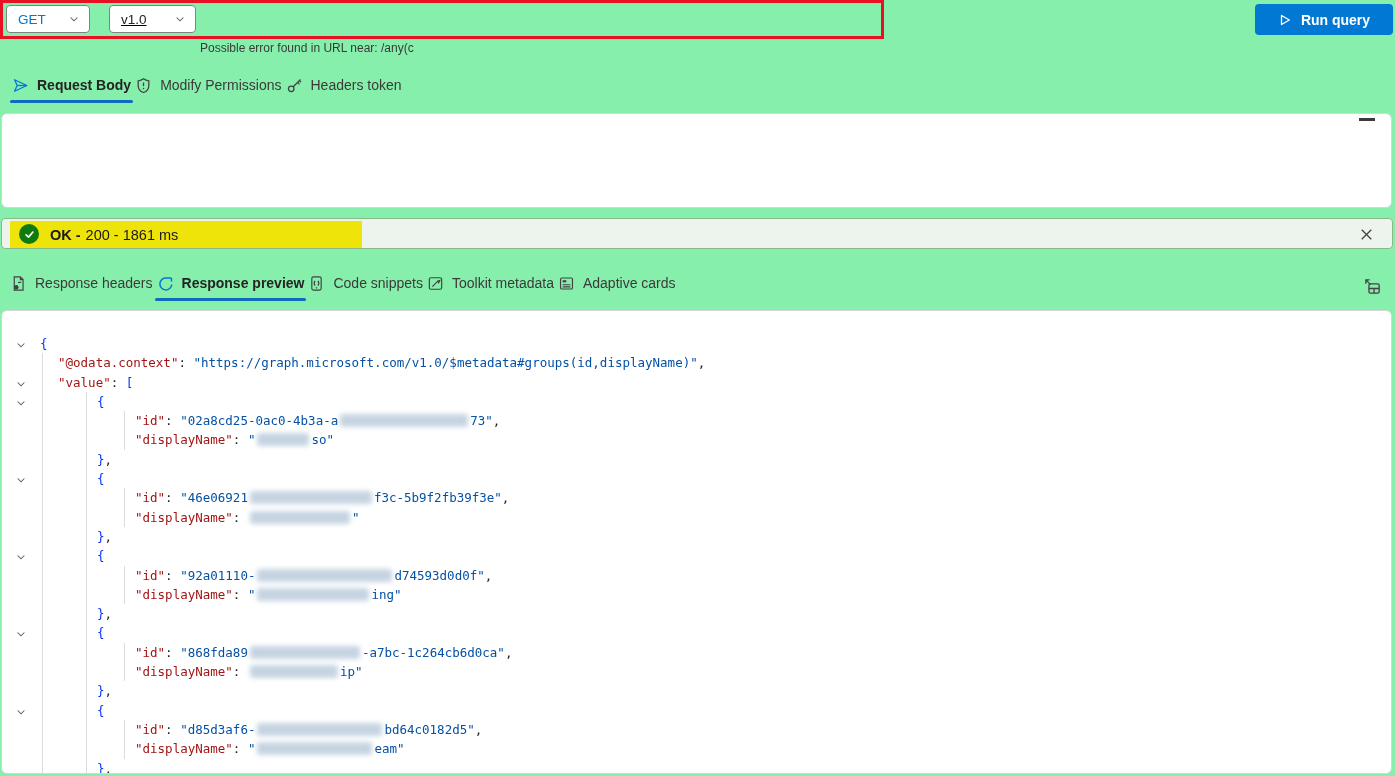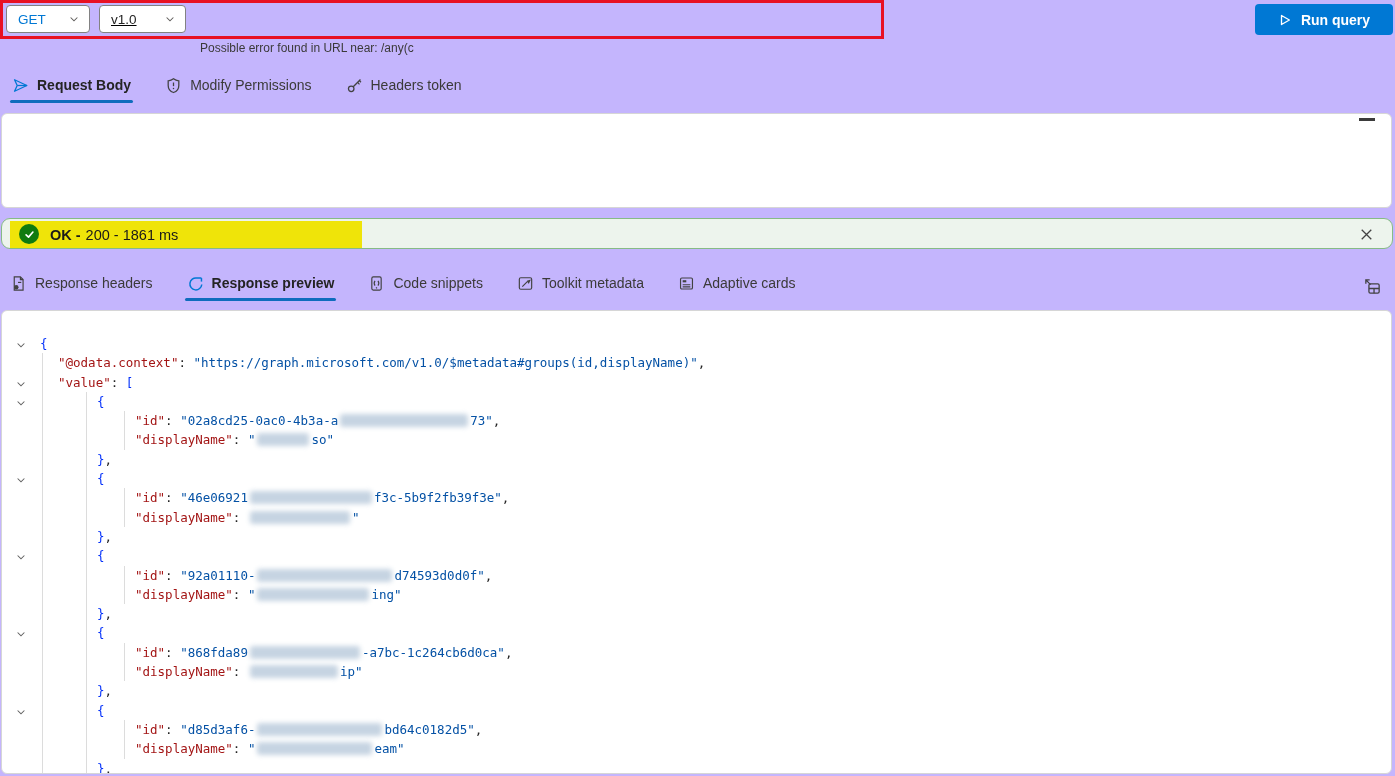--- a/index.html
+++ b/index.html
@@ -1,52 +1,52 @@
 <!DOCTYPE html>
 <html><head>
 <meta charset="utf-8">
 <style>
   html,body{margin:0;padding:0;background:#fff;}
   body{width:1395px;height:776px;overflow:hidden;font-family:"Liberation Sans",sans-serif;-webkit-font-smoothing:antialiased;}
-  #app{position:relative;width:1395px;height:776px;background:#c4b5fd;}
+  #app{position:relative;width:1395px;height:776px;background:#86efac;}
 
   
   .annotation-red{position:absolute;left:0;top:0;width:878px;height:33px;border:3px solid #e81123;z-index:30;pointer-events:none;}
   .combo{position:absolute;top:5px;height:28px;border:1px solid #828282;border-radius:4px;background:#fff;display:flex;align-items:center;justify-content:space-between;padding:0 9px 0 11px;box-sizing:border-box;cursor:pointer;z-index:10;}
   .combo .icon{color:#605e5c;}
   #method-combo{left:6px;width:84px;}
   #method-combo .combo-label{color:#0078d4;font-size:13.5px;}
-  #version-combo{left:99px;width:87px;text-decoration:underline;}
+  #version-combo{left:109px;width:87px;text-decoration:underline;}
   #version-combo .combo-label{color:#242424;font-size:13.5px;}
   .url-box{position:absolute;left:194px;top:5px;width:1053px;height:28px;border:1px solid #8a8886;border-radius:4px;box-sizing:border-box;background:#fff;z-index:10;}
   .url-box input{position:absolute;left:11px;top:1px;width:940px;height:24px;border:none;outline:none;font-family:"Liberation Sans",sans-serif;font-size:13.5px;color:#242424;background:transparent;padding:0;}
   .url-icon-btn{position:absolute;top:4px;width:20px;height:20px;color:#424242;background:none;border:none;padding:0;cursor:pointer;}
   #url-doc-btn{right:58px;}
   #url-share-btn{right:14px;}
   .run-btn{position:absolute;left:1255px;top:4px;width:138px;height:31px;background:#0078d4;border:none;border-radius:4px;color:#fff;font-family:"Liberation Sans",sans-serif;font-size:14px;font-weight:700;display:flex;align-items:center;justify-content:center;gap:9px;cursor:pointer;z-index:10;}
   .run-btn .icon{color:#fff;}
   .error-hint{position:absolute;left:200px;top:41px;font-size:12px;color:#3b3a39;z-index:10;}
 
   
-  .tabs-row{position:absolute;display:flex;gap:30px;align-items:stretch;height:32px;}
+  .tabs-row{position:absolute;display:flex;align-items:stretch;height:32px;}
   #request-tabs{left:10px;top:69px;}
   #response-tabs{left:8px;top:267px;}
   .tab{position:relative;display:flex;align-items:center;gap:8px;padding:0 2px;cursor:pointer;}
   .tab .icon{color:#424242;display:inline-flex;}
   .tab.selected .icon{color:#0078d4;}
   .tab-label{font-size:14px;color:#3b3a39;white-space:nowrap;}
   .tab.selected .tab-label{font-weight:700;color:#242424;}
   .tab.selected::after{content:"";position:absolute;left:0;right:0;bottom:-2px;height:3px;border-radius:2px;background:#0f6cbd;}
 
   
   .request-panel{position:absolute;left:1px;top:113px;width:1391px;height:95px;border:1px solid #d6d6d6;border-radius:6px;box-sizing:border-box;background:#fff;}
   .minimize-dash{position:absolute;right:16px;top:4px;width:16px;height:3px;background:#3b3b3b;border:none;padding:0;cursor:pointer;}
 
   
-  .status-banner{position:absolute;left:1px;top:218px;width:1392px;height:31px;box-sizing:border-box;background:#edf4ed;border:1px solid #86bb86;border-radius:9px;z-index:5;}
+  .status-banner{position:absolute;left:1px;top:218px;width:1392px;height:31px;box-sizing:border-box;background:#edf4ed;border:1px solid #86bb86;border-radius:4px;z-index:5;}
   .annotation-yellow{position:absolute;left:8px;top:2px;width:352px;height:27px;background:#efe409;z-index:1;}
   .check-circle{position:absolute;left:17px;top:5px;width:20px;height:20px;border-radius:50%;background:#0f7b0f;z-index:2;display:flex;align-items:center;justify-content:center;color:#fff;}
   .status-text{position:absolute;left:48px;top:0;height:31px;display:flex;align-items:center;gap:5px;z-index:2;font-size:14.5px;color:#1b1a19;}
   .status-label{font-weight:700;}
   .banner-close{position:absolute;right:14px;top:5px;width:20px;height:20px;color:#424242;background:none;border:none;padding:0;cursor:pointer;z-index:2;}
 
   
   .expand-btn{position:absolute;right:12px;top:276px;width:20px;height:20px;color:#424242;background:none;border:none;padding:0;cursor:pointer;}
   .response-panel{position:absolute;left:1px;top:310px;width:1391px;height:464px;border:1px solid #d6d6d6;border-radius:6px;box-sizing:border-box;background:#fff;overflow:hidden;}
   .json-viewer{position:absolute;left:0;top:23px;right:0;bottom:0;font-family:"DejaVu Sans Mono","Liberation Mono",monospace;font-size:12.5px;}

